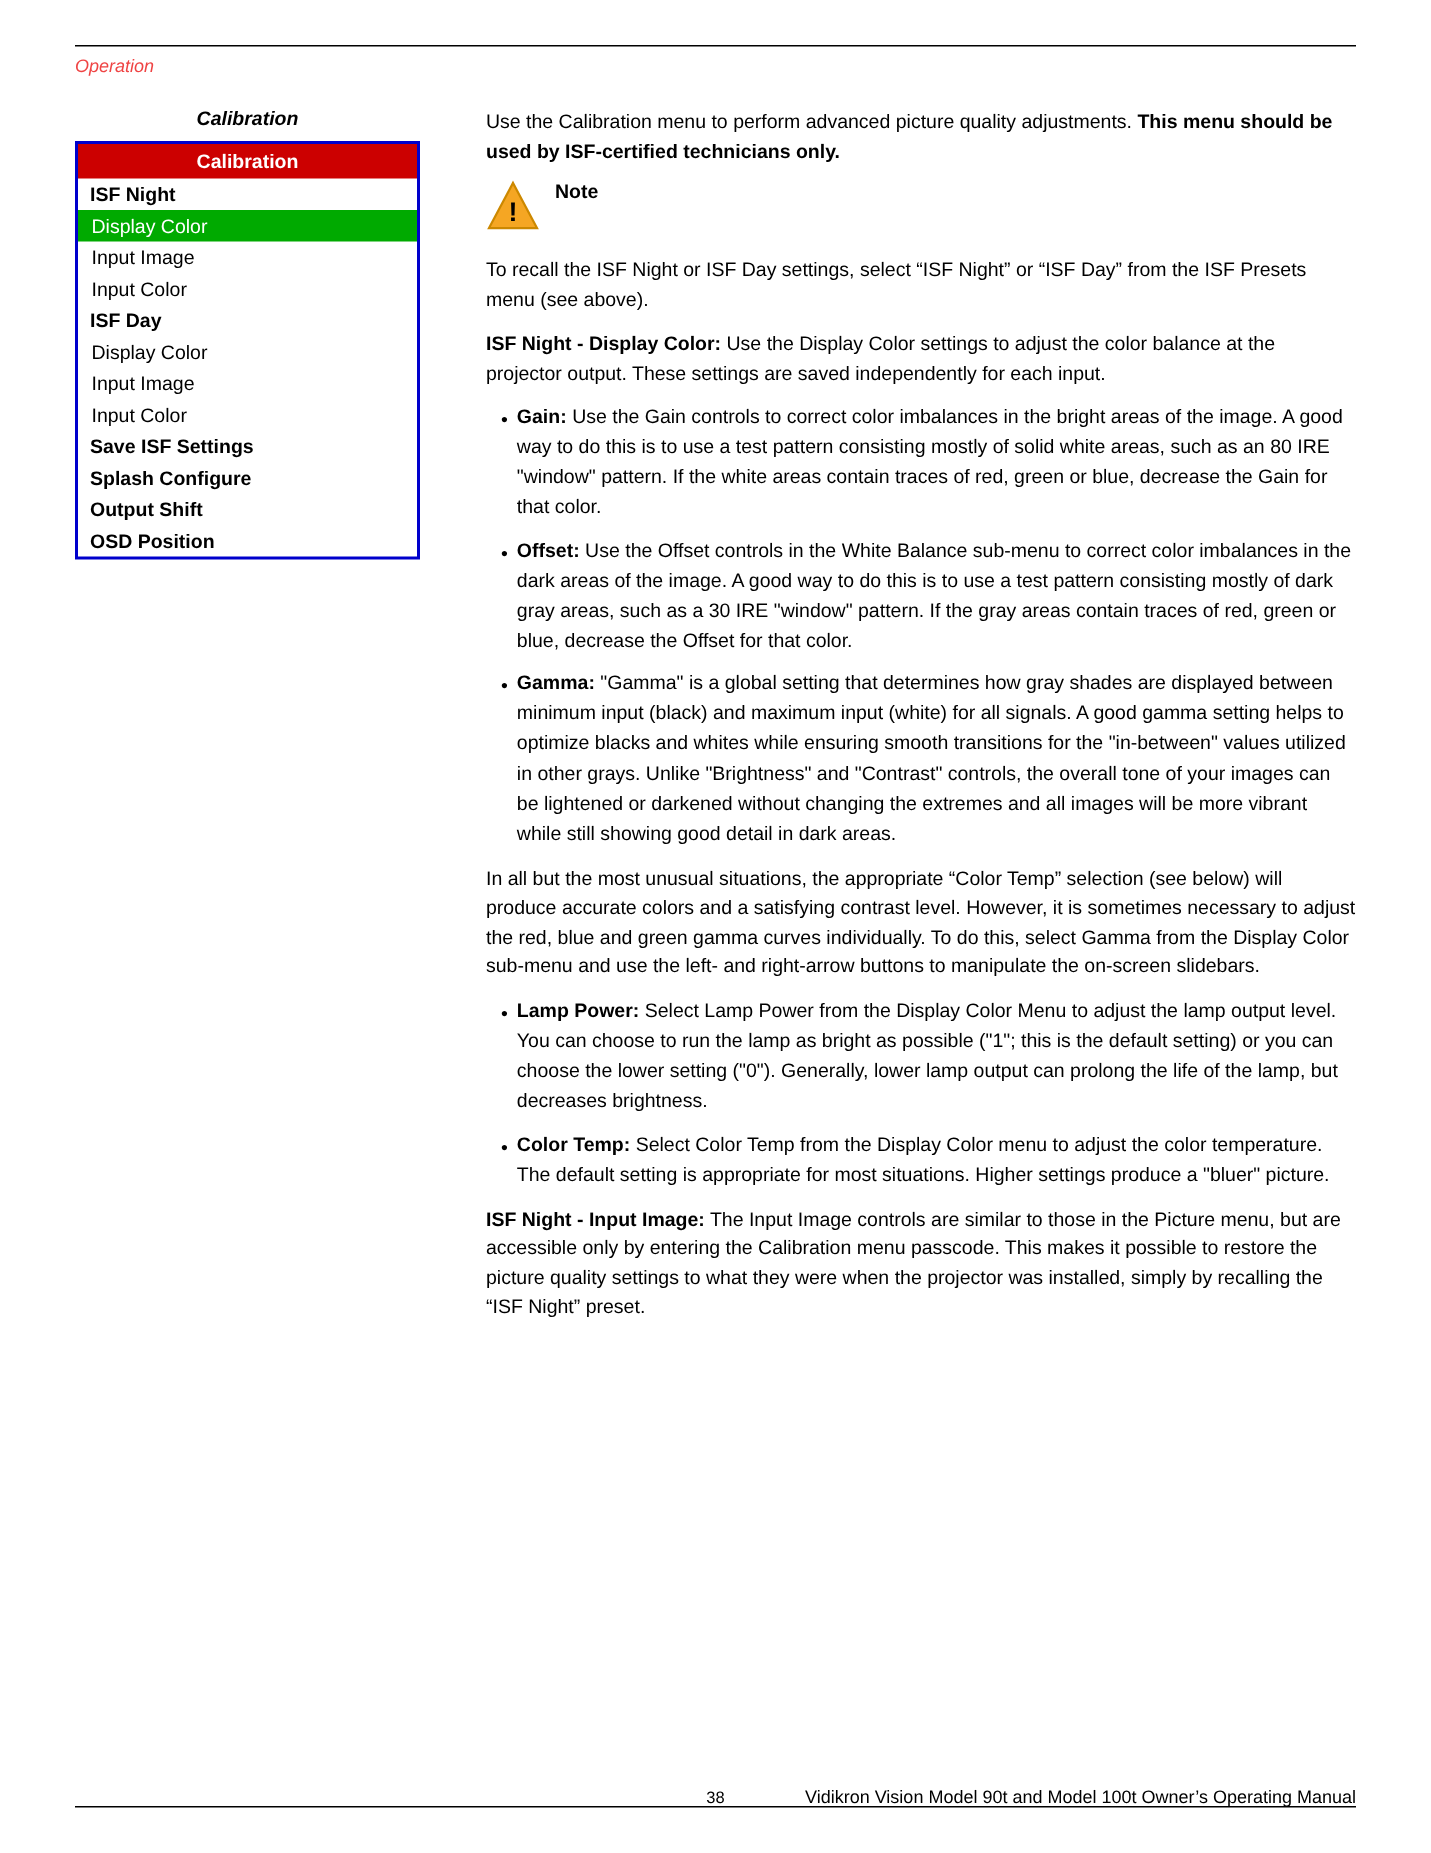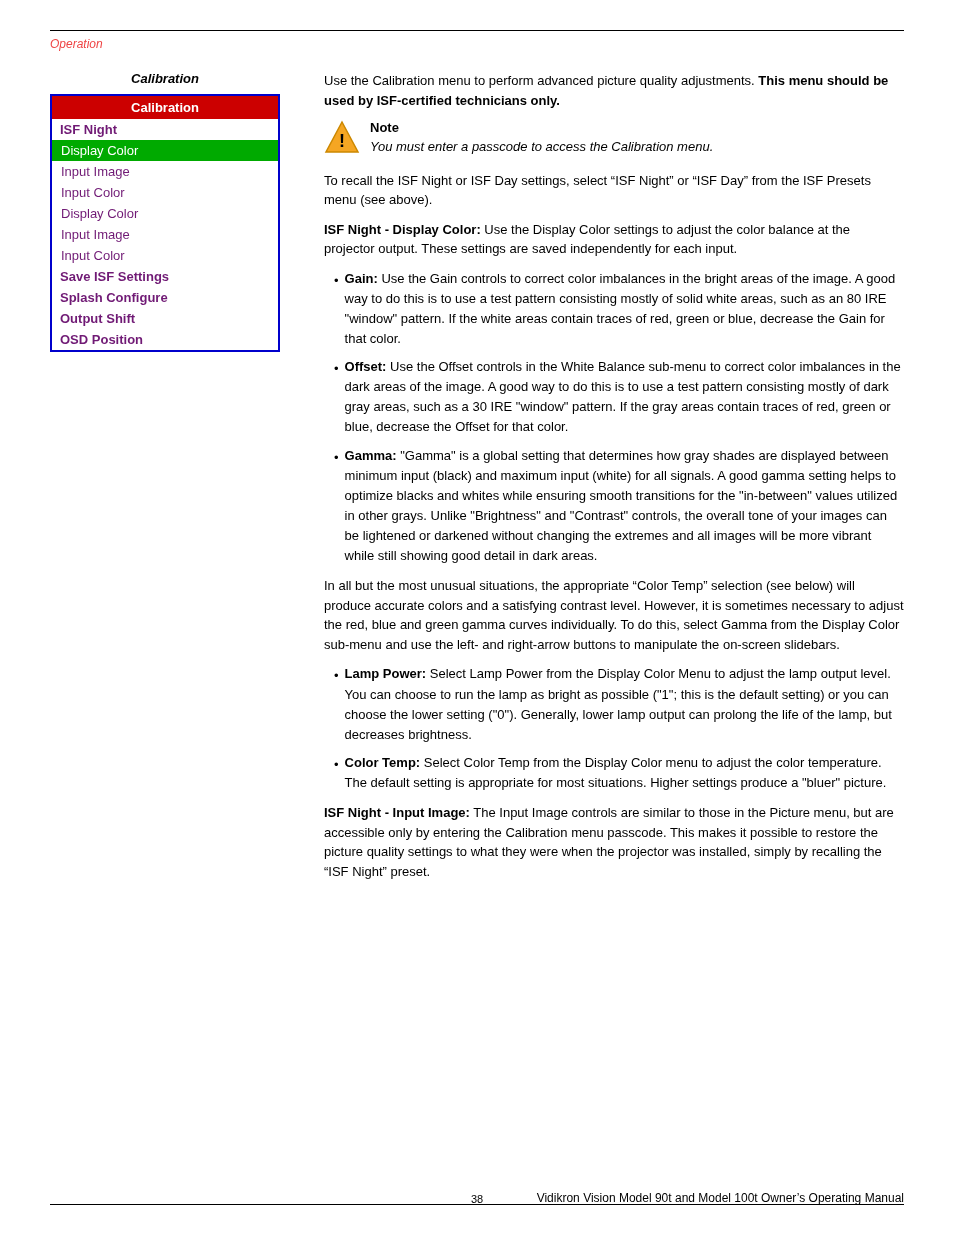--- a/index.html
+++ b/index.html
@@ -52,21 +52,21 @@
       color: #fff;
       font-weight: bold;
       font-size: 13px;
       padding: 4px 8px;
       text-align: center;
     }
     .menu-item {
       padding: 3px 8px;
       font-size: 13px;
       font-weight: bold;
-      color: #701a75;
+      color: #000000;
     }
     .menu-item.highlighted {
       background: #00aa00;
       color: #fff;
     }
     .menu-item.indent1 {
       padding-left: 9px;
       font-weight: normal;
     }
     .right-panel {
@@ -147,20 +147,21 @@
   <div class="content-area">
 
     <div class="left-panel">
       <div class="left-title">Calibration</div>
       <div class="menu-box">
         <div class="menu-header">Calibration</div>
         <div class="menu-item">ISF Night</div>
         <div class="menu-item indent1 highlighted">Display Color</div>
         <div class="menu-item indent1">Input Image</div>
         <div class="menu-item indent1">Input Color</div>
+        <div class="menu-item">ISF Day</div>
         <div class="menu-item indent1">Display Color</div>
         <div class="menu-item indent1">Input Image</div>
         <div class="menu-item indent1">Input Color</div>
         <div class="menu-item">Save ISF Settings</div>
         <div class="menu-item">Splash Configure</div>
         <div class="menu-item">Output Shift</div>
         <div class="menu-item">OSD Position</div>
       </div>
     </div>
 
@@ -173,21 +174,20 @@
 
       <div class="note-box">
         <div class="note-icon">
           <svg width="36" height="36" viewBox="0 0 36 36">
             <polygon points="18,2 34,32 2,32" fill="#f5a623" stroke="#cc8800" stroke-width="1.5"></polygon>
             <text x="18" y="27" text-anchor="middle" font-size="18" font-weight="bold" fill="#000">!</text>
           </svg>
         </div>
         <div>
           <span class="note-label">Note</span>
-          <span class="note-text">You must enter a passcode to access the Calibration menu.</span>
         </div>
       </div>
 
       <p class="section-text">To recall the ISF Night or ISF Day settings, select “ISF Night” or “ISF Day” from the ISF Presets menu (see above).</p>
 
       <p class="section-text">
         <span class="bold">ISF Night - Display Color:</span>
         <span> </span>
         <span>Use the Display Color settings to adjust the color balance at the projector output. These settings are saved independently for each input.</span>
       </p>

